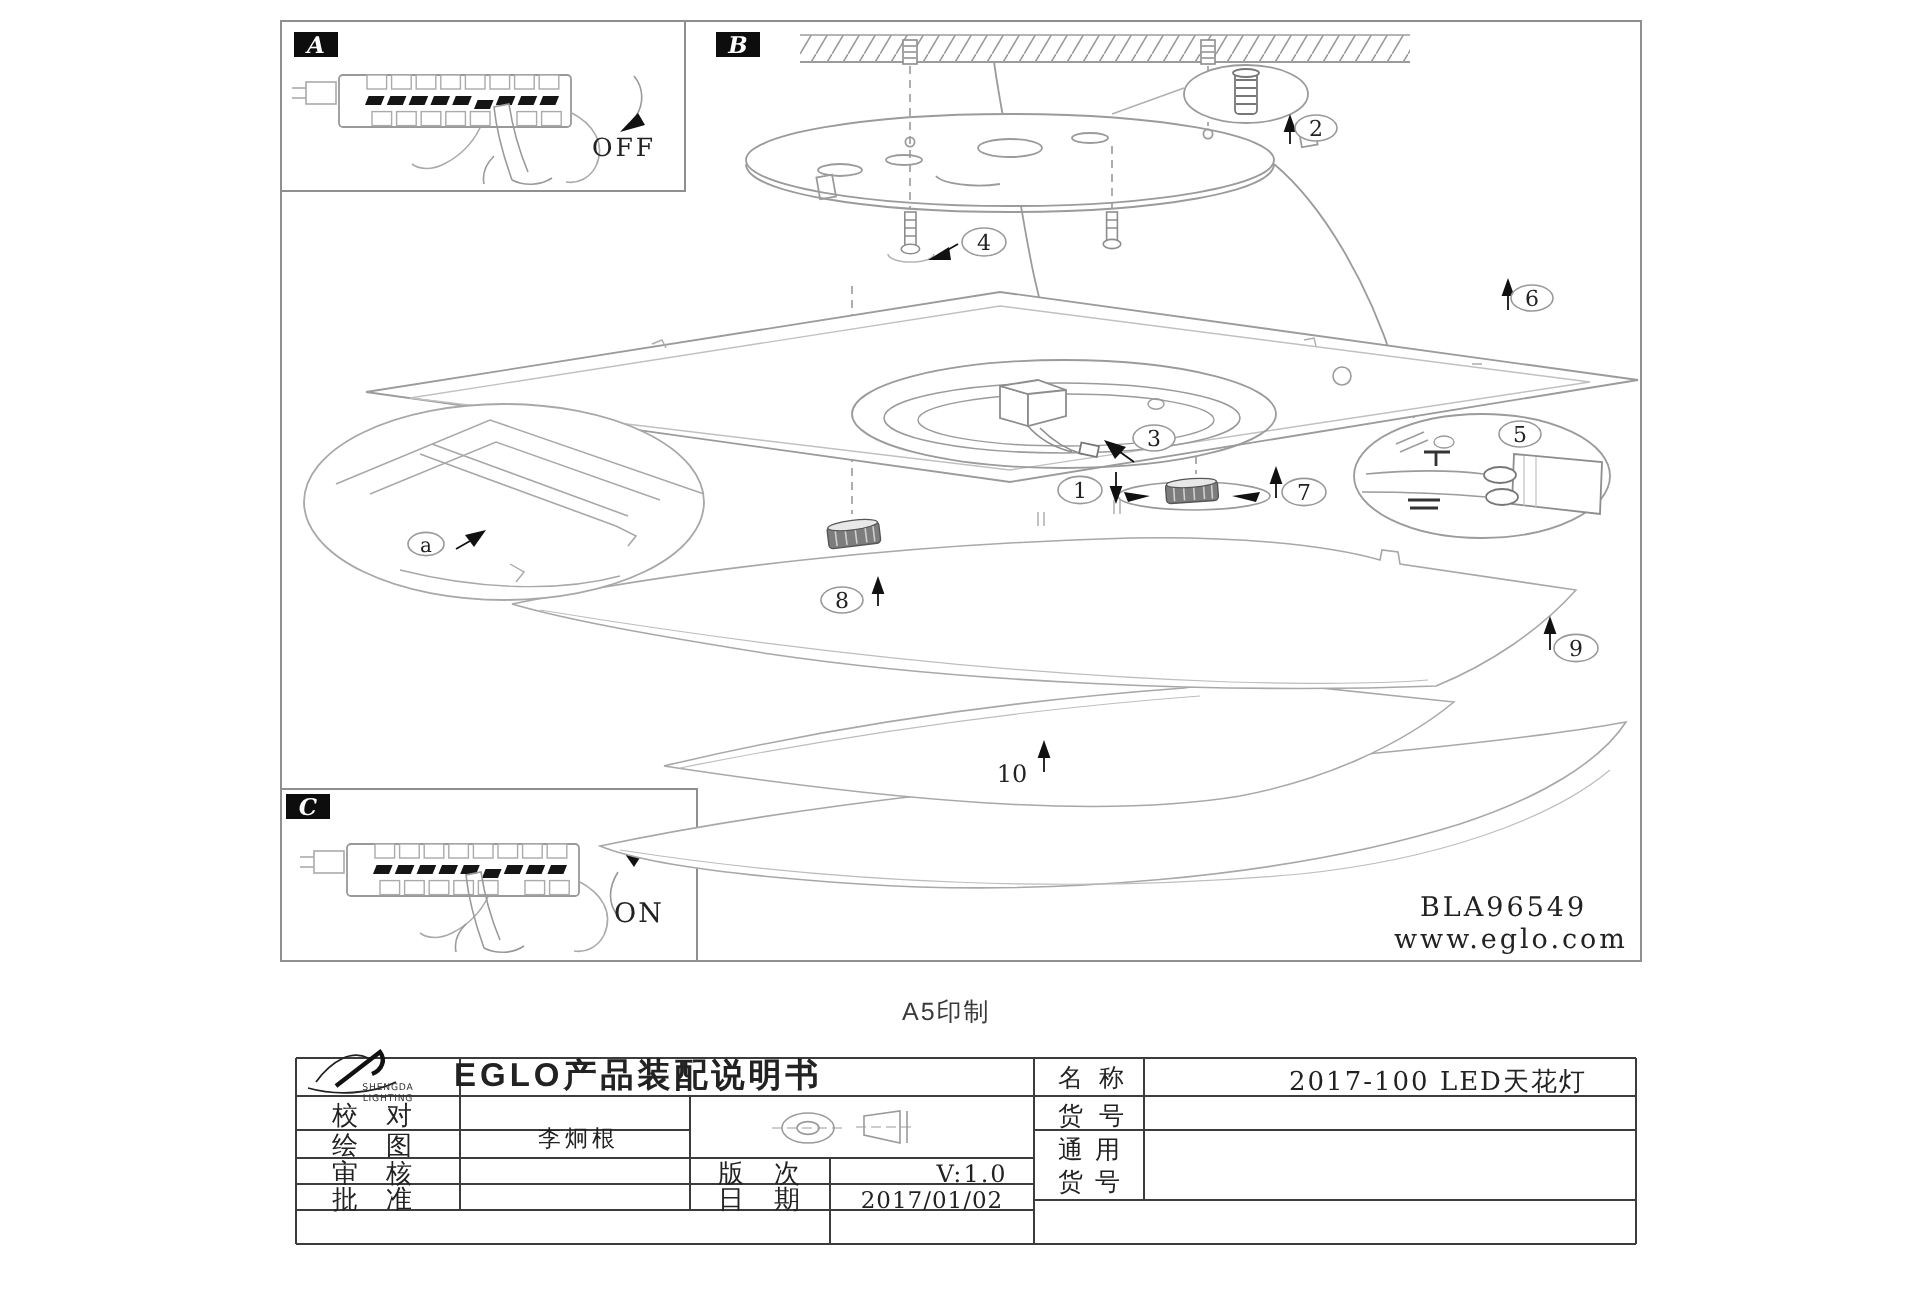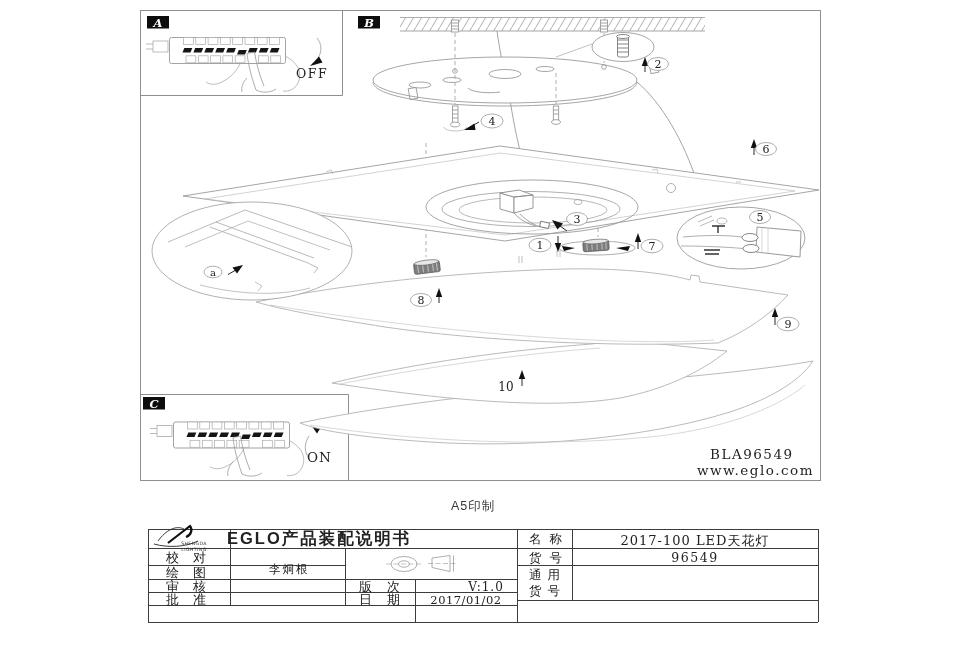--- a/index.html
+++ b/index.html
@@ -315,17 +315,16 @@
 <div class="t cjk" style="left:359px;top:591px;font-size:13px;letter-spacing:15px;">日期</div>
 <div class="t serif cell-c" style="left:415px;top:580px;width:102px;font-size:12px;letter-spacing:1px;padding-left:20px;">V:1.0</div>
 <div class="t serif cell-c" style="left:415px;top:592.5px;width:102px;font-size:11.5px;letter-spacing:0.5px;">2017/01/02</div>
 
 
 <div class="t cjk" style="left:529px;top:531px;font-size:12.5px;letter-spacing:8px;">名称</div>
 <div class="t cjk" style="left:529px;top:549.5px;font-size:12.5px;letter-spacing:8px;">货号</div>
 <div class="t cjk" style="left:529px;top:566.5px;font-size:12.5px;letter-spacing:6px;">通用</div>
 <div class="t cjk" style="left:529px;top:582.5px;font-size:12.5px;letter-spacing:6px;">货号</div>
 
-<div class="t serif cell-c" style="left:572px;top:531.5px;width:246px;font-size:13px;letter-spacing:1px;">2017-100 LED天花灯</div>
-<div class="t serif cell-c" style="left:572px;top:550px;width:246px;font-size:12.5px;letter-spacing:1.5px;">96549</div>
+<div class="t serif cell-c" style="left:572px;top:531.5px;width:246px;font-size:13px;letter-spacing:1px;padding-left:24px;">2017-100 LED天花灯</div>
 <div class="t serif cell-c" style="left:572px;top:575px;width:246px;font-size:12px;"></div>
 
 </div>
 
 </body></html>

